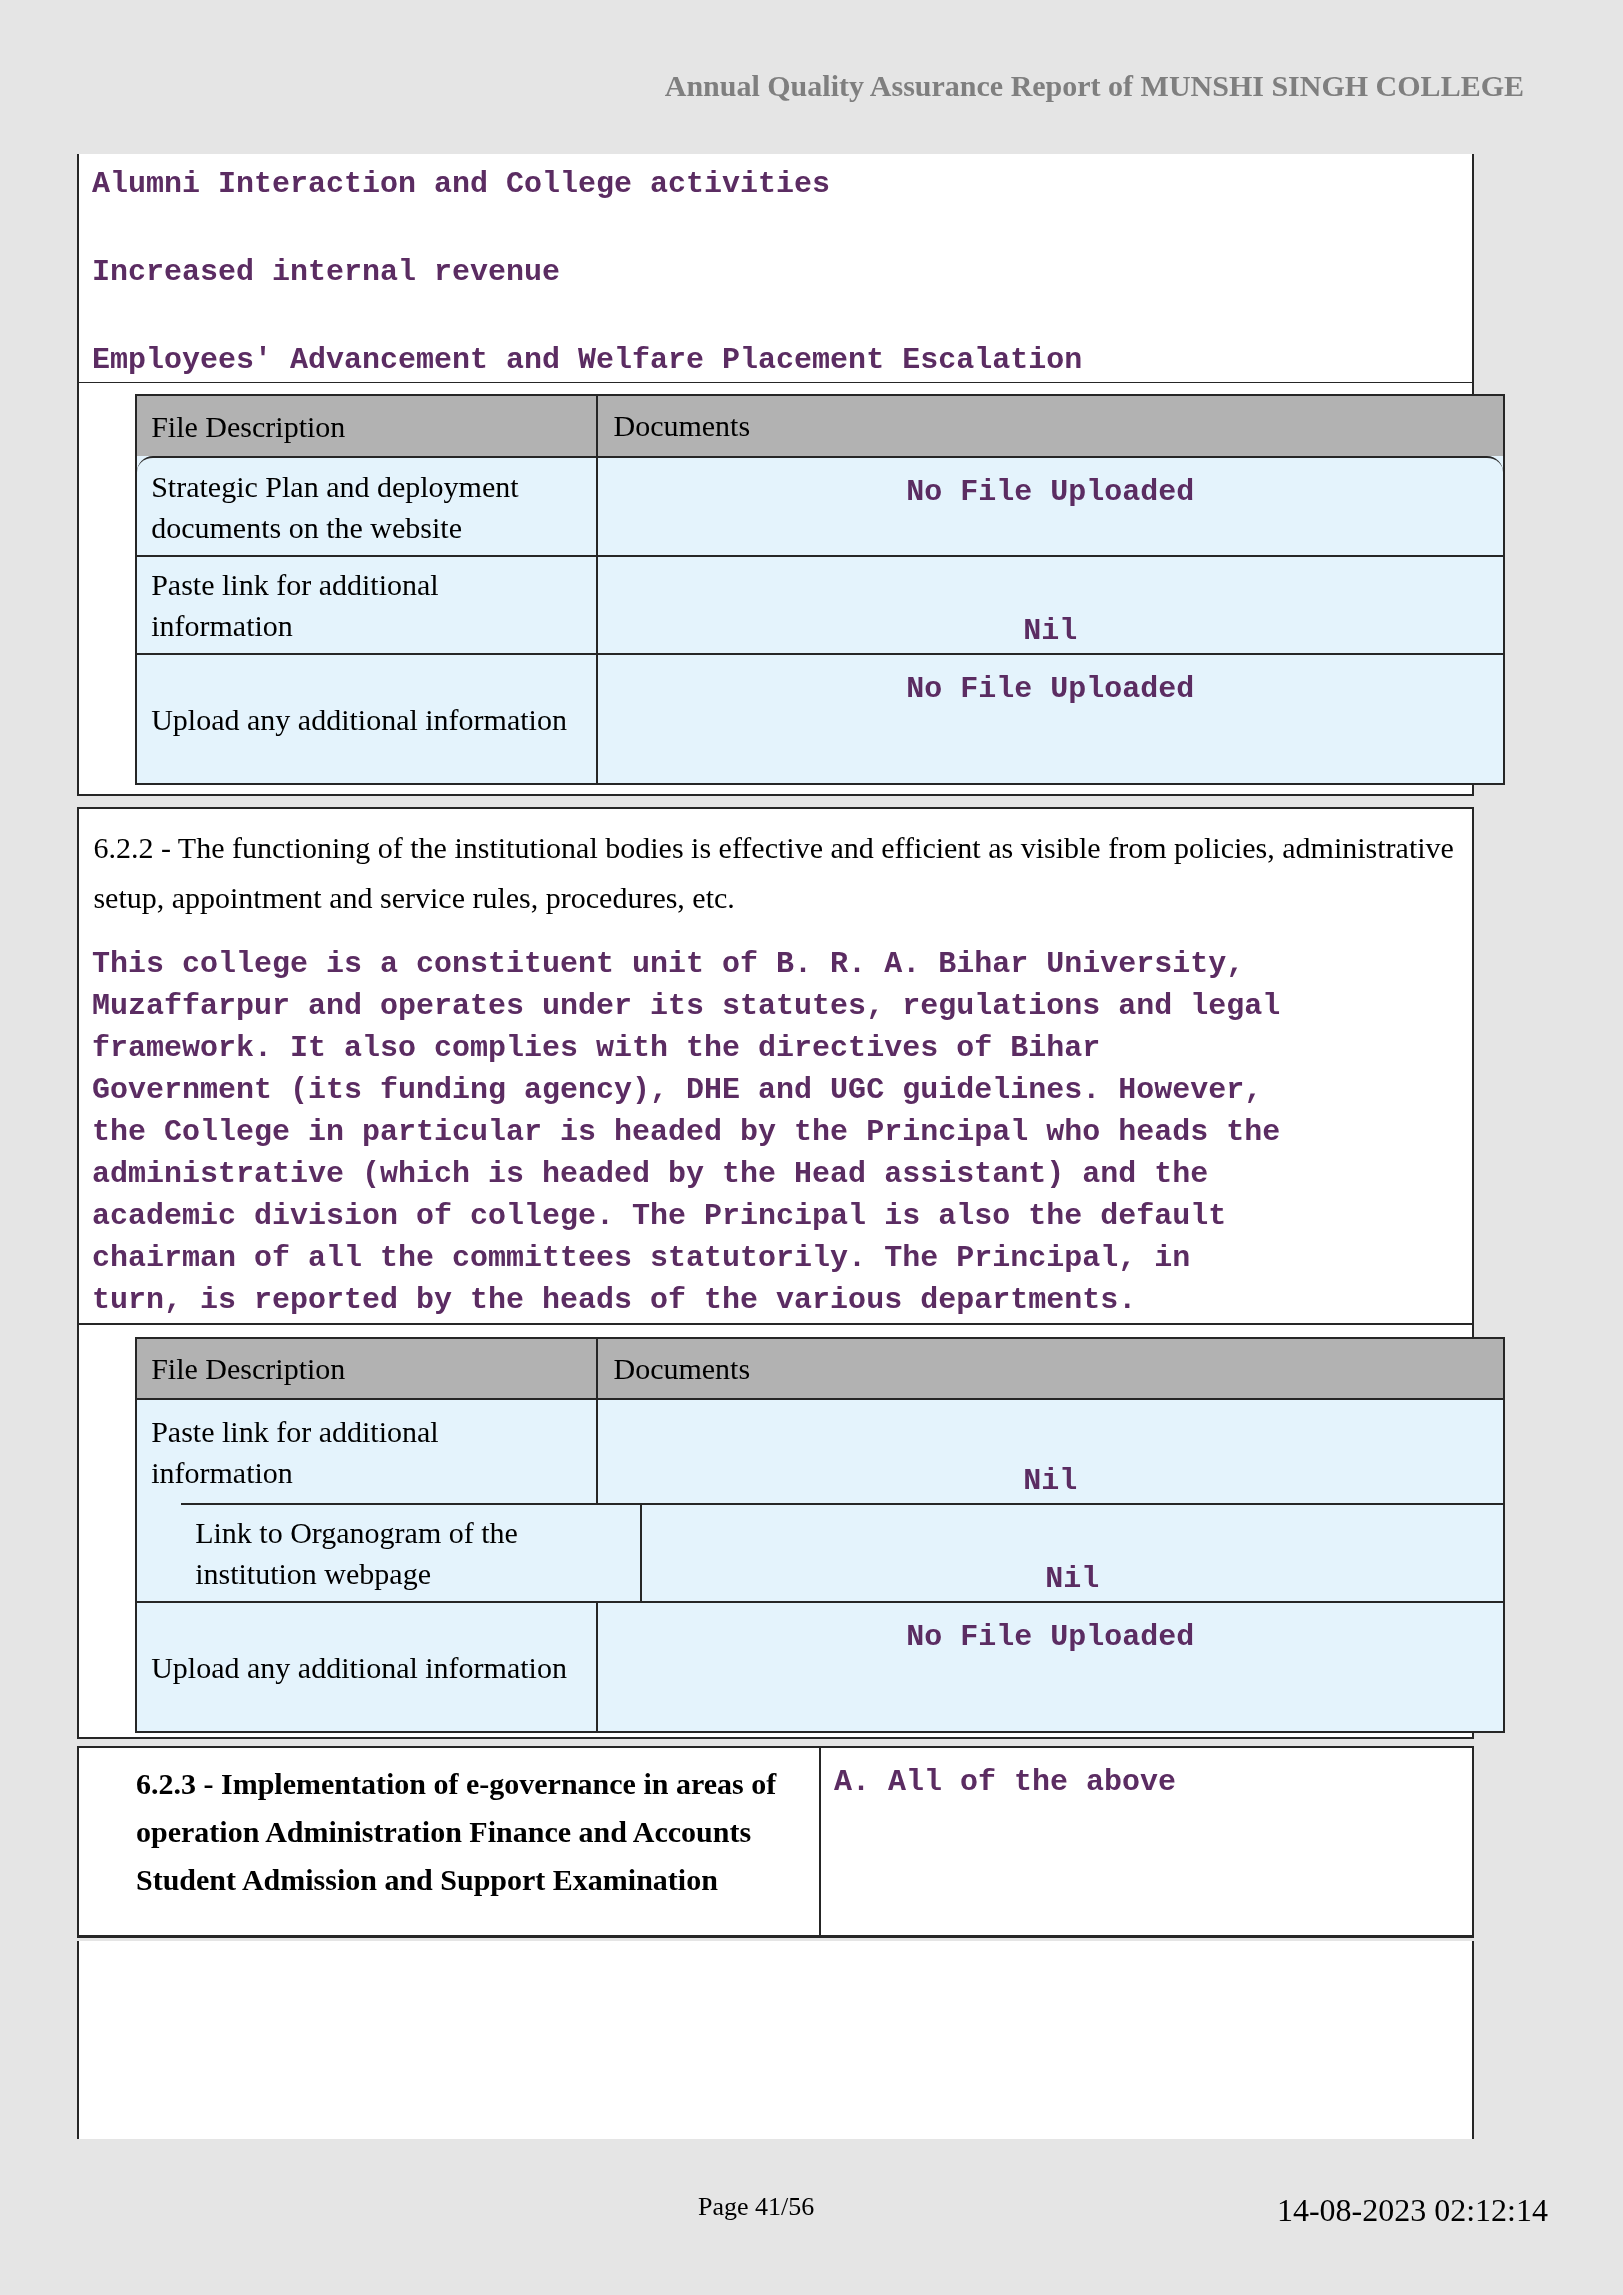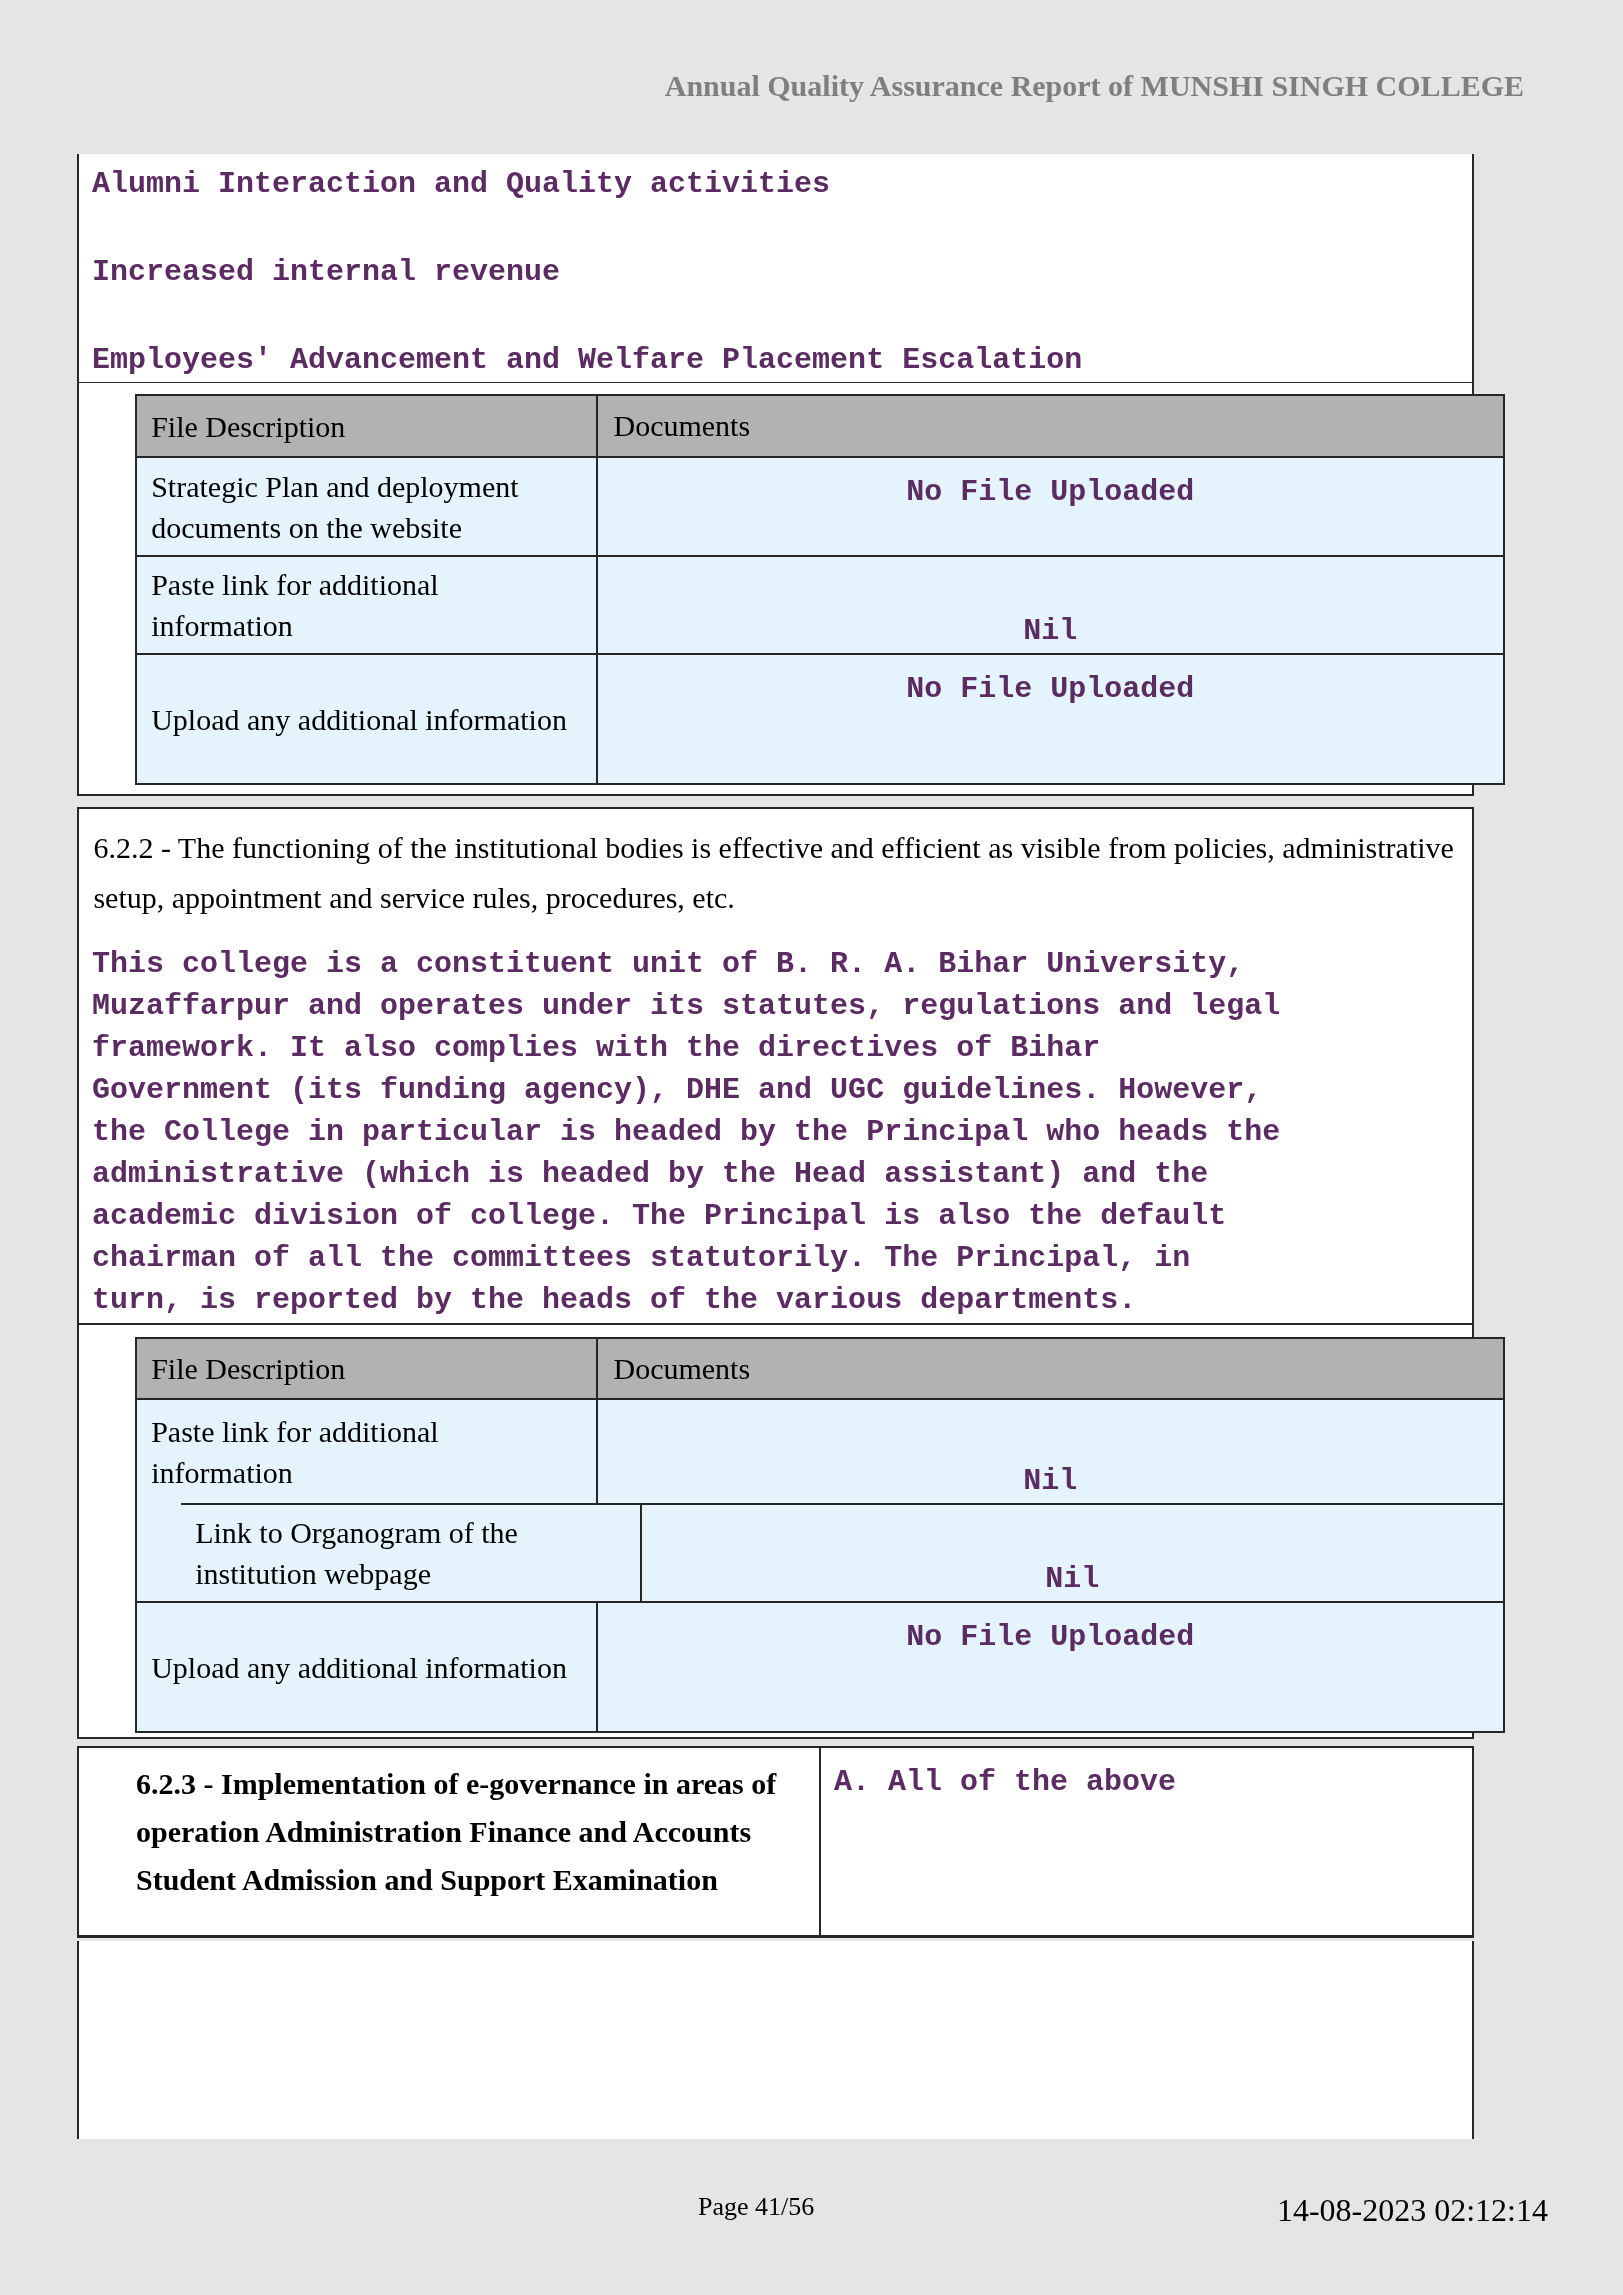--- a/index.html
+++ b/index.html
@@ -61,32 +61,32 @@
   .footer-time{position:absolute;right:75px;top:2192px;font-size:32px;color:#000;white-space:nowrap;}
 </style>
 </head>
 <body>
 
 <div class="page">
 
   <div class="page-header">Annual Quality Assurance Report of MUNSHI SINGH COLLEGE</div>
 
   <div class="sect box1 no-top">
-    <p class="mono statement">Alumni Interaction and Quality activities</p>
+    <p class="mono statement">Alumni Interaction and College activities</p>
     <p class="mono statement">Increased internal revenue</p>
     <p class="mono statement">Employees' Advancement and Welfare Placement Escalation</p>
   </div>
 
   <div class="sect box2 no-top">
     <div class="doc-table">
       <div class="t-row t-head">
         <div class="cell-label">File Description</div>
         <div class="cell-value head">Documents</div>
       </div>
-      <div class="t-row" style="height:97px;">
+      <div class="t-row" style="height:97px;border-radius:16px;">
         <div class="cell-label">Strategic Plan and deployment documents on the website</div>
         <div class="cell-value v-top">
           <span class="mono">No File Uploaded</span>
         </div>
       </div>
       <div class="t-row" style="height:96px;">
         <div class="cell-label">Paste link for additional information</div>
         <div class="cell-value v-bottom">
           <span class="mono">Nil</span>
         </div>

